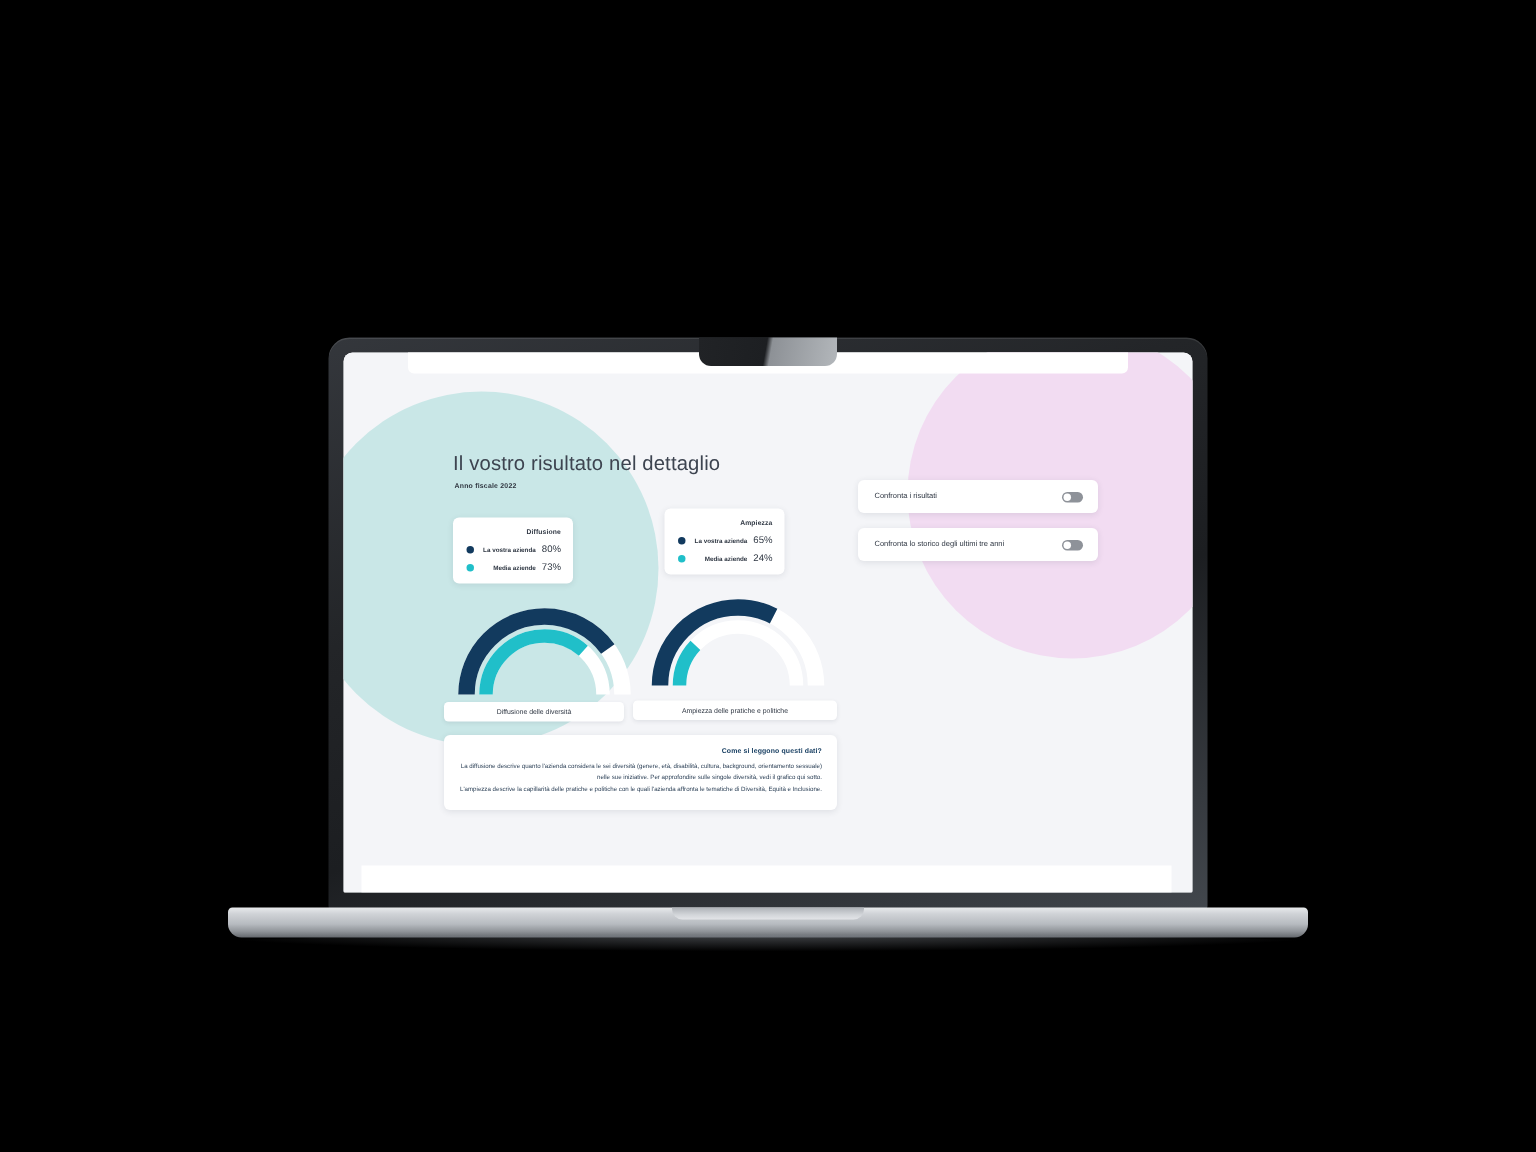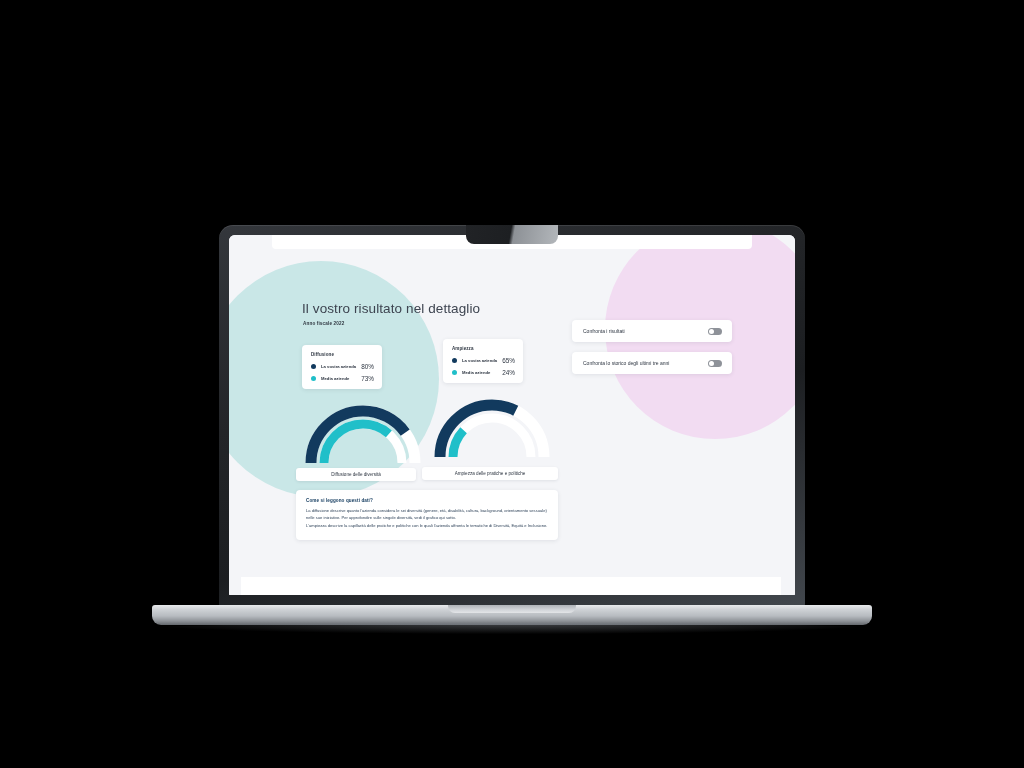--- a/index.html
+++ b/index.html
@@ -98,21 +98,21 @@
     z-index: 4;
   }
   #bottom-white-bar {
     position: absolute;
     left: 12px; bottom: 0px;
     width: 540px; height: 18px;
     background: #ffffff;
     z-index: 4;
   }
 
-  #content-layer { position: absolute; inset: 0; z-index: 6; }
+  #content-layer { position: absolute; inset: 0; z-index: 6; text-align: right; }
 
   
   #page-title {
     position: absolute;
     left: 73px; top: 66px;
     font-size: 13.5px;
     font-weight: 400;
     color: #3d4450;
     letter-spacing: 0.1px;
     white-space: nowrap;

